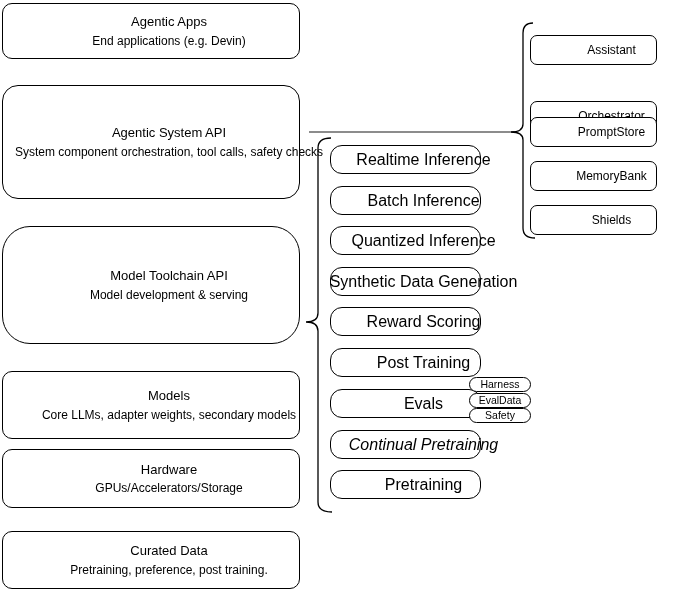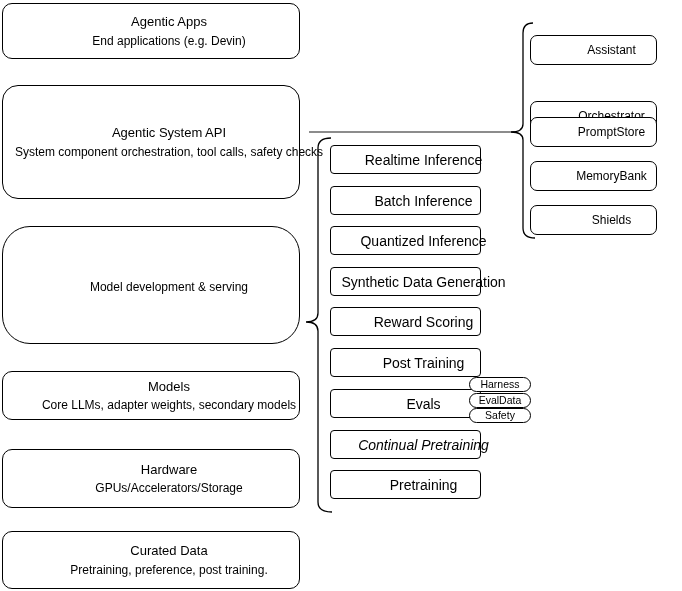--- a/index.html
+++ b/index.html
@@ -10,26 +10,26 @@
   .wires{position:absolute;left:0;top:0;z-index:1;}
   .box{
     position:absolute;box-sizing:border-box;background:#ffffff;
     border:1.3px solid #000;display:flex;flex-direction:column;
     align-items:center;justify-content:center;text-align:center;z-index:2;padding-left:36px;
   }
   .stackbox{left:2px;width:298px;}
   .b0{top:3px;height:56px;border-radius:10px;}
   .b1{top:85px;height:114px;border-radius:16px;}
   .b2{top:226px;height:118px;border-radius:28px;}
-  .b3{top:371px;height:49px;border-radius:10px;}
+  .b3{top:371px;height:68px;border-radius:10px;}
   .b4{top:449px;height:59px;border-radius:10px;align-items:center;}
   .b5{top:531px;height:58px;border-radius:10px;}
   .title{font-size:13px;line-height:1.2;white-space:nowrap;}
   .subtitle{font-size:12px;line-height:1.2;margin-top:4px;white-space:nowrap;}
-  .mid{left:330px;width:151px;height:29px;border-radius:4px;font-size:14px;white-space:nowrap;}
+  .mid{left:330px;width:151px;height:29px;border-radius:12px;font-size:16px;white-space:nowrap;}
   .m0{top:145px;} .m1{top:186px;} .m2{top:226px;} .m3{top:267px;} .m4{top:307px;}
   .m5{top:348px;} .m6{top:389px;} .m7{top:430px;font-style:italic;} .m8{top:470px;}
   .rightbox{left:530px;width:127px;height:30px;border-radius:7px;font-size:12px;white-space:nowrap;}
   .r0{top:35px;} .r1{top:89px;margin-top:12px;} .r2{top:117px;} .r3{top:161px;} .r4{top:205px;text-align:right;}
   .pill{
     position:absolute;left:469px;width:62px;height:15px;box-sizing:border-box;
     border:1.2px solid #000;border-radius:8px;background:#ffffff;z-index:3;
     display:flex;align-items:center;justify-content:center;
     font-size:10.5px;line-height:1;white-space:nowrap;
   }
@@ -51,20 +51,21 @@
 
   <div class="box stackbox b0">
     <div class="title">Agentic Apps</div>
     <div class="subtitle">End applications (e.g. Devin)</div>
   </div>
   <div class="box stackbox b1">
     <div class="title">Agentic System API</div>
     <div class="subtitle">System component orchestration, tool calls, safety checks</div>
   </div>
   <div class="box stackbox b2">
+    <div class="title">Model Toolchain API</div>
     <div class="subtitle">Model development &amp; serving</div>
   </div>
   <div class="box stackbox b3">
     <div class="title">Models</div>
     <div class="subtitle">Core LLMs, adapter weights, secondary models</div>
   </div>
   <div class="box stackbox b4">
     <div class="title">Hardware</div>
     <div class="subtitle">GPUs/Accelerators/Storage</div>
   </div>

